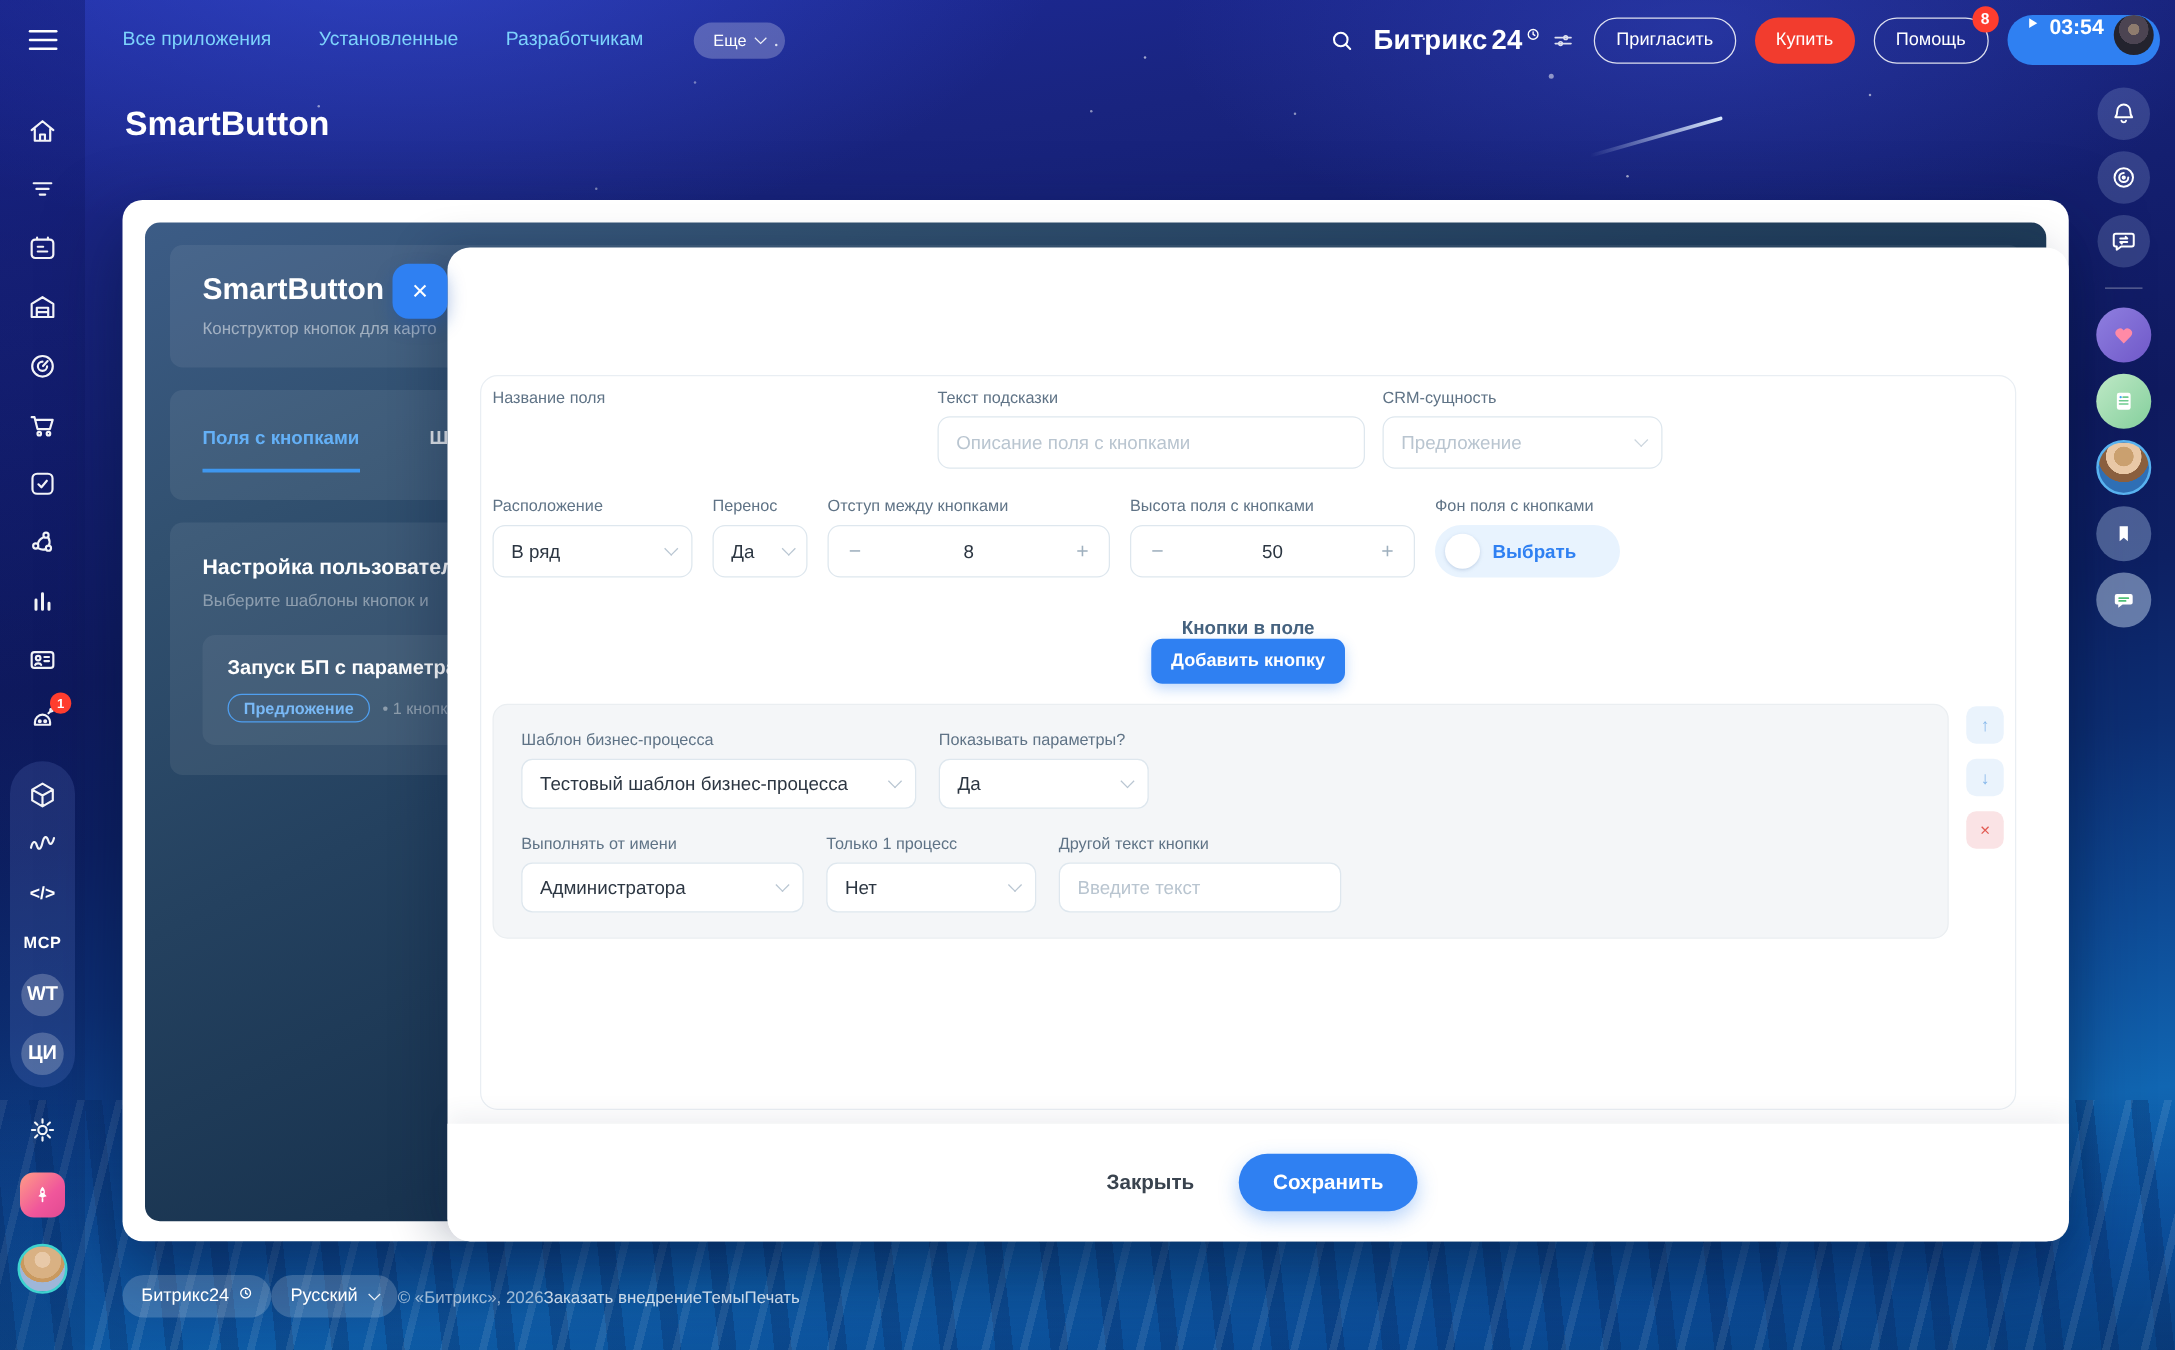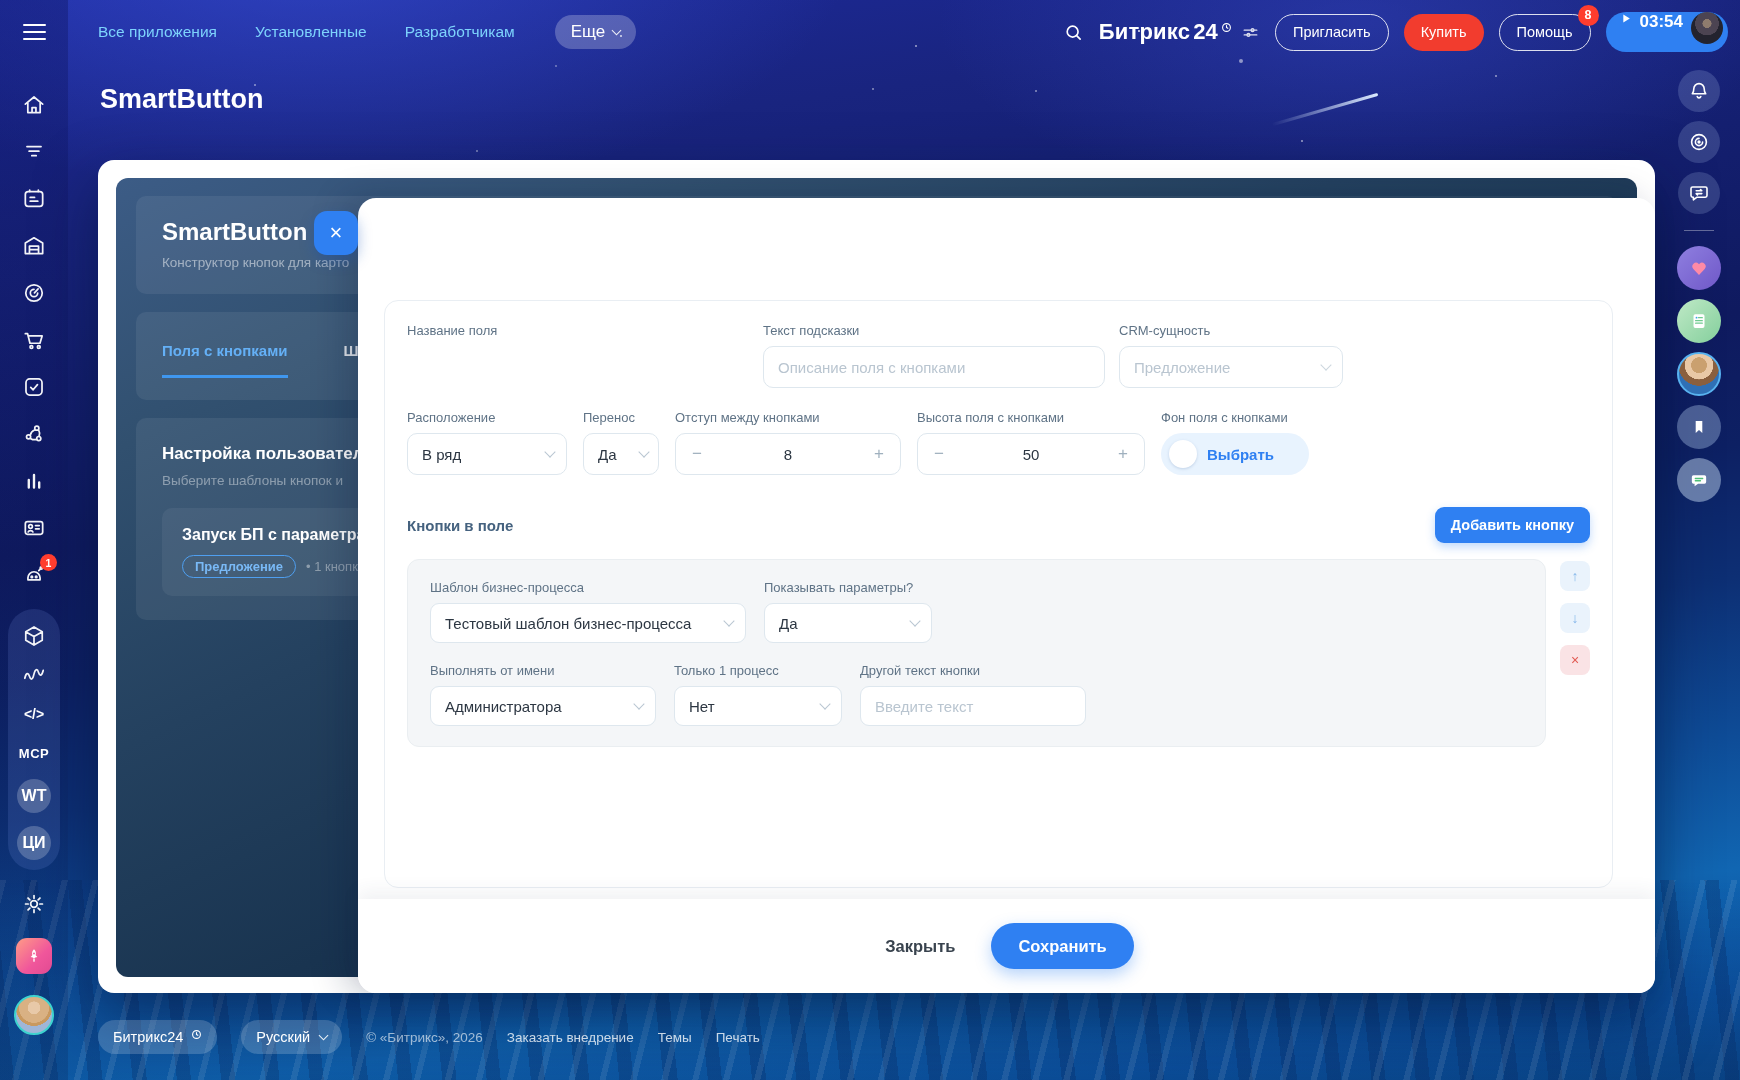--- a/index.html
+++ b/index.html
@@ -28,21 +28,21 @@
     linear-gradient(180deg, rgba(13,64,130,0), rgba(10,70,140,.35));}
   .lshade{position:absolute;left:0;top:0;width:68px;bottom:0;
     background:linear-gradient(180deg,rgba(10,16,90,.35),rgba(8,20,80,.12) 60%,rgba(6,30,80,.22));}
   
   .topbar{position:absolute;left:0;right:0;top:0;height:64px;display:flex;align-items:center;color:#fff;z-index:7;padding-right:12px;}
   .hamburger{width:68px;display:flex;flex-direction:column;gap:5px;align-items:center;cursor:pointer;}
   .hamburger i{width:23px;height:2.2px;background:#fff;border-radius:2px;display:block;}
   .topnav{display:flex;align-items:center;gap:38px;font-size:15.5px;margin-left:30px;}
   .topnav a{color:#7dd3fc;cursor:pointer;white-space:nowrap;text-decoration:none;}
   .more-pill{display:flex;align-items:center;background:rgba(255,255,255,.24);border:none;color:#fff;
-    font-size:17px;padding:7px 16px;border-radius:19px;margin-left:2px;cursor:pointer;font-family:inherit;}
+    font-size:13px;padding:7px 16px;border-radius:19px;margin-left:2px;cursor:pointer;font-family:inherit;}
   .tb-right{margin-left:auto;display:flex;align-items:center;gap:15px;}
   .icn{fill:none;stroke:#fff;stroke-width:1.6;stroke-linecap:round;stroke-linejoin:round;}
   .logo{display:flex;align-items:flex-start;font-weight:700;font-size:22px;letter-spacing:.2px;white-space:nowrap;}
   .pill{height:37px;border-radius:19px;padding:0 17px;font-size:14.5px;display:flex;align-items:center;
     color:#fff;background:transparent;border:none;cursor:pointer;font-family:inherit;white-space:nowrap;}
   .pill.outline{border:1.5px solid rgba(255,255,255,.85);}
   .pill.red{background:#f23c2e;font-weight:500;}
   .help-wrap{position:relative;}
   .nbadge{position:absolute;top:-9px;right:-8px;min-width:21px;height:21px;border-radius:50%;background:#ff3d2e;
     color:#fff;font-size:12.5px;font-weight:700;display:flex;align-items:center;justify-content:center;}
@@ -113,41 +113,41 @@
   
   .modal{position:absolute;left:358px;top:198px;width:1297px;height:795px;background:#fff;border-radius:18px;
     z-index:8;box-shadow:-14px 0 34px rgba(8,25,55,.22);}
   .modal-close{position:absolute;left:-44px;top:13px;width:44px;height:44px;border-radius:13px;background:#2f80f2;
     color:#fff;font-size:22px;border:none;display:flex;align-items:center;justify-content:center;cursor:pointer;
     box-shadow:0 6px 14px rgba(20,80,180,.35);font-family:inherit;}
   .m-head{padding:27px 40px 0 30px;}
   .m-title{font-size:23px;font-weight:600;color:#3c4654;}
   .m-sub{margin-top:7px;font-size:13px;color:#8d9aa8;}
   .m-card{position:absolute;left:26px;right:42px;top:102px;height:588px;border:1px solid #e9eef3;border-radius:14px;
-    padding:22px;}
+    padding:9px;}
   .frow{display:flex;gap:14px;}
   .frow2{margin-top:22px;display:flex;gap:16px;}
   .fcol{display:flex;flex-direction:column;}
   .flabel{font-size:13px;color:#5f7386;margin-bottom:8px;white-space:nowrap;}
   .inp{height:42px;border:1px solid #dee7ee;border-radius:10px;padding:0 14px;font-size:15px;color:#2c3642;
     font-family:inherit;background:#fff;}
   .inp::placeholder{color:#b9c5d0;}
   .sel{height:42px;border:1px solid #dee7ee;border-radius:10px;padding:0 12px 0 14px;display:flex;align-items:center;
     justify-content:space-between;font-size:15px;color:#2c3642;background:#fff;cursor:pointer;white-space:nowrap;}
   .sel.disabled{color:#b9c5d0;}
   .w-name{width:342px;}.w-hint{width:342px;}.w-entity{width:224px;}
   .w-layout{width:160px;}.w-wrap{width:76px;}.w-gapstep{width:226px;}.w-hstep{width:228px;}
   .stepper{height:42px;border:1px solid #dee7ee;border-radius:10px;display:flex;align-items:center;background:#fff;}
   .st-btn{width:42px;background:none;border:none;font-size:17px;color:#9fb0be;cursor:pointer;font-family:inherit;}
   .st-val{flex:1;text-align:center;font-size:15px;color:#2c3642;}
   .bg-btn{height:42px;width:148px;border-radius:21px;background:#e8f3fe;border:none;display:flex;align-items:center;
     gap:10px;padding:0 14px 0 8px;cursor:pointer;font-family:inherit;}
   .bg-dot{width:28px;height:28px;border-radius:50%;background:#fff;box-shadow:0 1px 3px rgba(120,150,190,.35);}
   .bg-txt{color:#2f80f2;font-weight:600;font-size:15px;}
-  .sec-row{margin-top:32px;display:flex;align-items:center;justify-content:space-between;}
+  .sec-row{margin-top:32px;display:flex;align-items:center;justify-content:space-between;flex-direction:column;}
   .sec-title{font-size:15px;font-weight:700;color:#45627f;}
   .btn-add{height:36px;border-radius:9px;background:#2f80f2;color:#fff;border:none;font-size:14.5px;font-weight:600;
     padding:0 16px;cursor:pointer;font-family:inherit;box-shadow:0 4px 10px rgba(47,128,242,.3);}
   .bcards{margin-top:16px;display:flex;gap:14px;}
   .bcard{flex:1;background:#f4f6f8;border:1px solid #eaeef1;border-radius:12px;padding:20px 22px;}
   .bcard .sel,.bcard .inp{height:40px;border-radius:9px;}
   .bc-actions{width:30px;display:flex;flex-direction:column;gap:12px;padding-top:2px;}
   .act{width:30px;height:30px;border-radius:8px;border:none;display:flex;align-items:center;justify-content:center;
     font-size:14px;cursor:pointer;font-family:inherit;}
   .act.mv{background:#eaf3fc;color:#85b7ea;}
@@ -157,21 +157,21 @@
   .w-tpl{width:226px;}.w-bp{width:316px;}.w-param{width:290px;}.w-show{width:168px;}
   .w-runas{width:226px;}.w-single{width:168px;}.w-other{width:226px;}
   .id-line{margin-top:10px;font-size:12.5px;color:#97a5b2;white-space:nowrap;}
   .id-line b{color:#8494a2;font-weight:700;font-family:"DejaVu Sans Mono",monospace;font-size:12px;}
   .m-footer{position:absolute;left:0;right:0;bottom:0;height:94px;display:flex;align-items:center;justify-content:center;
     gap:30px;border-radius:0 0 18px 18px;background:#fff;box-shadow:0 -8px 18px rgba(50,70,100,.07);}
   .btn-ghost{background:none;border:none;font-size:16.5px;font-weight:600;color:#39434e;cursor:pointer;font-family:inherit;}
   .btn-primary{height:46px;border-radius:23px;background:#2f80f2;color:#fff;border:none;font-size:16.5px;font-weight:600;
     padding:0 27px;cursor:pointer;font-family:inherit;box-shadow:0 6px 16px rgba(47,128,242,.35);}
   
-  .page-footer{position:absolute;left:98px;top:1020px;display:flex;align-items:center;gap:24px;z-index:4;}
+  .page-footer{position:absolute;left:98px;top:1020px;display:flex;align-items:center;z-index:4;}
   .pf-pill{height:34px;border-radius:17px;background:rgba(255,255,255,.18);display:flex;align-items:center;gap:8px;
     padding:0 15px;color:#fff;font-size:14.5px;cursor:pointer;border:none;font-family:inherit;white-space:nowrap;}
   .pf-copy{font-size:13.5px;color:rgba(255,255,255,.6);white-space:nowrap;}
   .pf-link{font-size:13.5px;color:rgba(255,255,255,.78);cursor:pointer;white-space:nowrap;text-decoration:none;}
 </style>
 </head>
 <body>
 
 <div class="stage">
 

